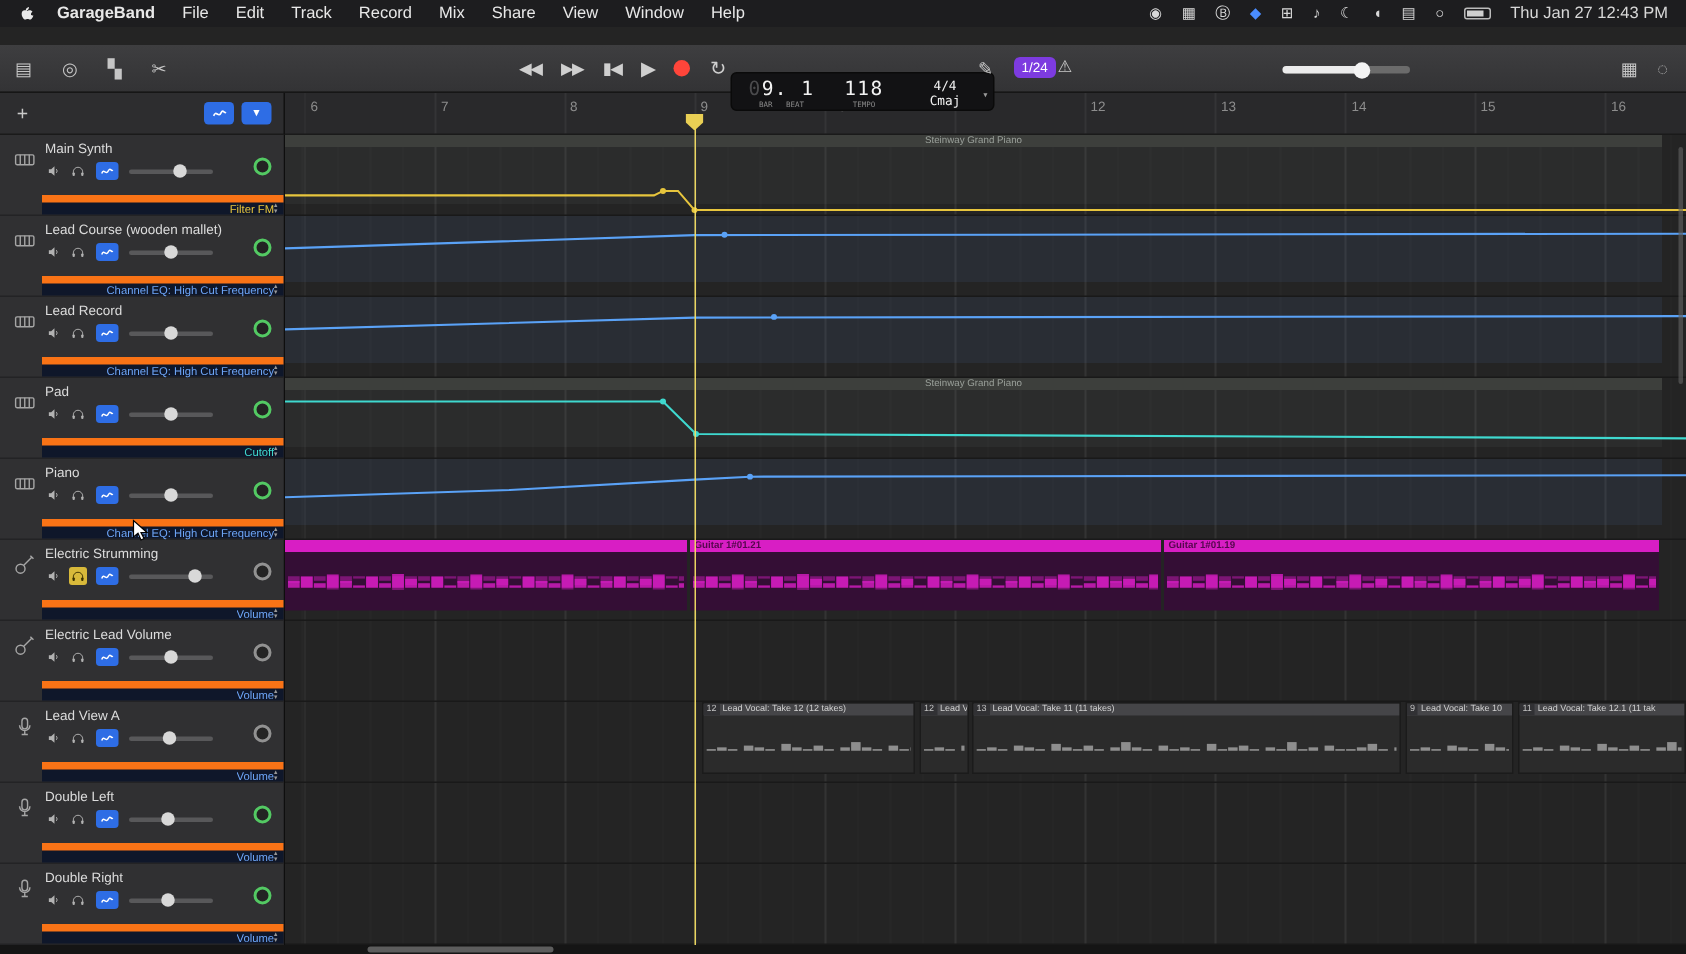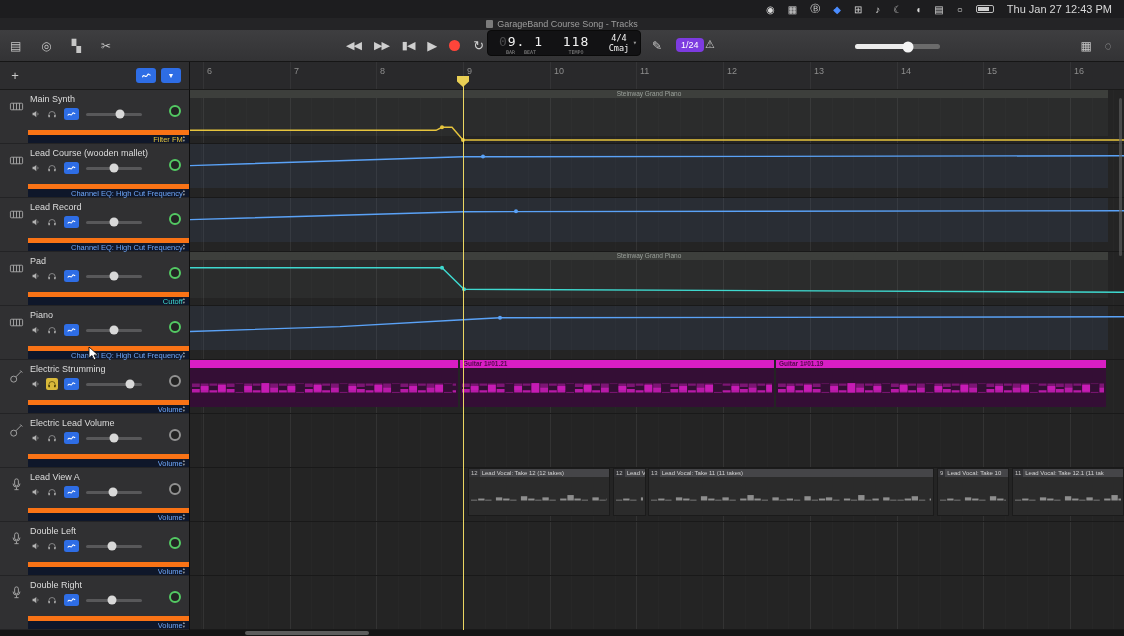--- a/index.html
+++ b/index.html
@@ -27,22 +27,22 @@
   .proxy { width:7px; height:8px; background:#7b7b7b; border-radius:1px; }
   
   .toolbar { position:absolute; left:0; top:30px; width:100%; height:32px;
     background:linear-gradient(#3e3e40,#333335); border-bottom:1px solid #161616; z-index:40;}
   .tb-left { position:absolute; left:10px; top:0; height:100%; display:flex; align-items:center; gap:20px;
     font-size:12px; color:#c6c6c6; }
   .transport { position:absolute; left:346px; top:0; height:100%; display:flex; align-items:center; gap:13px;
     color:#cfcfcf; font-size:11px; }
   .tbtn { cursor:default; letter-spacing:-1px; }
   .rec-dot { width:11px; height:11px; border-radius:50%; background:#ff453a; }
-  .lcd { position:absolute; left:487px; top:0; width:154px; height:26px; background:#121214;
-    border-radius:4px; display:flex; align-items:center; color:#f2f2f2;
+  .lcd { position:absolute; left:487px; top:18px; width:176px; height:26px; background:#121214;
+    border-radius:4px; display:flex; align-items:flex-end; color:#f2f2f2;
     font-family:"DejaVu Sans Mono", monospace; overflow:hidden; border:1px solid #0a0a0a;}
   .lcd-pos { width:66px; text-align:center; position:relative; }
   .lcd-big { font-size:13px; line-height:15px; margin-top:2px; letter-spacing:1px; }
   .lcd-dim { color:#4a4a4c; }
   .lcd-subrow { display:flex; justify-content:center; gap:9px; font-size:5px; color:#8a8a8a; }
   .lcd-div { width:1px; background:#2b2b2e; }
   .lcd-tempo { width:42px; text-align:center; }
   .lcd-sig { flex:1; display:flex; flex-direction:column; justify-content:center; text-align:center;
     font-size:8.5px; line-height:10px; position:relative; }
   .lcd-chev { position:absolute; right:3px; top:50%; transform:translateY(-50%); font-size:7px; color:#9a9a9a; }
@@ -173,40 +173,51 @@
       </symbol>
     <symbol id="i-curve" viewBox="0 0 16 16">
         <path d="M1.5,10 C4,3 6.5,13 9.5,6.5 C11.5,2.5 13,8 14.5,6" fill="none" stroke="currentColor" stroke-width="1.8"></path>
       </symbol>
   </defs>
 </svg>
 
 <div id="app">
 
   <div class="menubar">
+    <div class="mb-left">
+      <svg class="mb-apple">
+          <use href="#i-apple"></use>
+        </svg>
+      <span class="mb-item app">GarageBand</span>
+      <span class="mb-item">File</span>
+      <span class="mb-item">Edit</span>
+      <span class="mb-item">Track</span>
+      <span class="mb-item">Record</span>
+      <span class="mb-item">Mix</span>
+      <span class="mb-item">Share</span>
+      <span class="mb-item">View</span>
+      <span class="mb-item">Window</span>
+      <span class="mb-item">Help</span>
+    </div>
     <div class="mb-right">
       <span class="st-ic">◉</span>
       <span class="st-ic">▦</span>
       <span class="st-ic">Ⓑ</span>
       <span class="st-ic" style="color:#4a8cff">◆</span>
       <span class="st-ic">⊞</span>
       <span class="st-ic">♪</span>
       <span class="st-ic">☾</span>
       <span class="st-ic">◖</span>
       <span class="st-ic">▤</span>
       <span class="st-ic">○</span>
       <span class="batt"></span>
       <span class="mb-time">Thu Jan 27 12:43 PM</span>
     </div>
   </div>
 
-  <div class="titlebar">
-    <span class="proxy"></span>
-    <span>GarageBand Course Song - Tracks</span>
-  </div>
 
   <div class="toolbar">
     <div class="tb-left">
       <span>▤</span>
       <span>◎</span>
       <span>▚</span>
       <span>✂</span>
     </div>
     <div class="transport">
       <span class="tbtn">◀◀</span>

